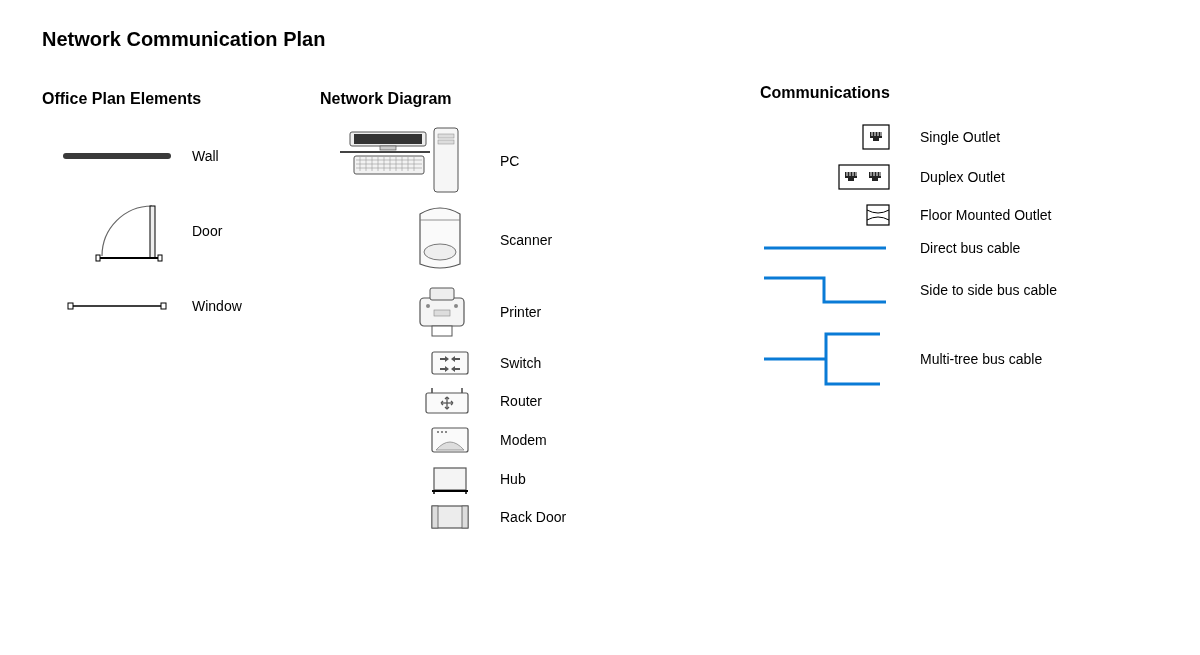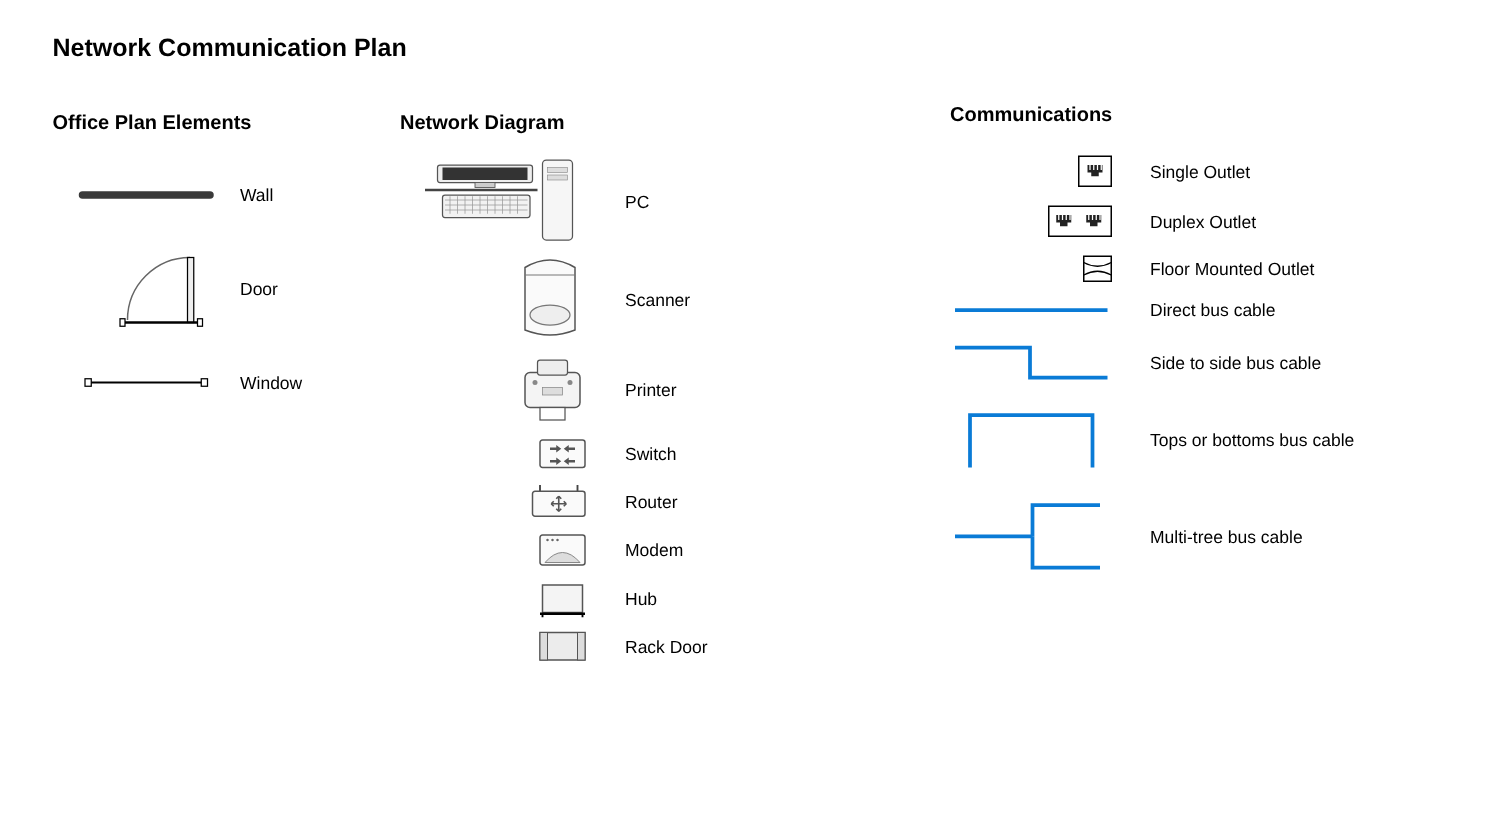--- a/index.html
+++ b/index.html
@@ -304,28 +304,20 @@
 
     <div class="legend-row">
       <div class="icon-cell">
         <svg width="130" height="40" viewBox="0 0 130 40">
           <polyline points="4,8 64,8 64,32 126,32" fill="none" stroke="#0a7bd6" stroke-width="3"></polyline>
         </svg>
       </div>
       <div class="label-cell">Side to side bus cable</div>
     </div>
 
-    <div class="legend-row">
-      <div class="icon-cell">
-        <svg width="130" height="56" viewBox="0 0 130 56">
-          <polyline points="16,50 16,8 114,8 114,50" fill="none" stroke="#0a7bd6" stroke-width="3"></polyline>
-        </svg>
-      </div>
-      <div class="label-cell">Tops or bottoms bus cable</div>
-    </div>
 
     <div class="legend-row">
       <div class="icon-cell">
         <svg width="130" height="70" viewBox="0 0 130 70">
           <line x1="4" y1="35" x2="66" y2="35" stroke="#0a7bd6" stroke-width="3"></line>
           <polyline points="66,35 66,10 120,10" fill="none" stroke="#0a7bd6" stroke-width="3"></polyline>
           <polyline points="66,35 66,60 120,60" fill="none" stroke="#0a7bd6" stroke-width="3"></polyline>
         </svg>
       </div>
       <div class="label-cell">Multi-tree bus cable</div>

